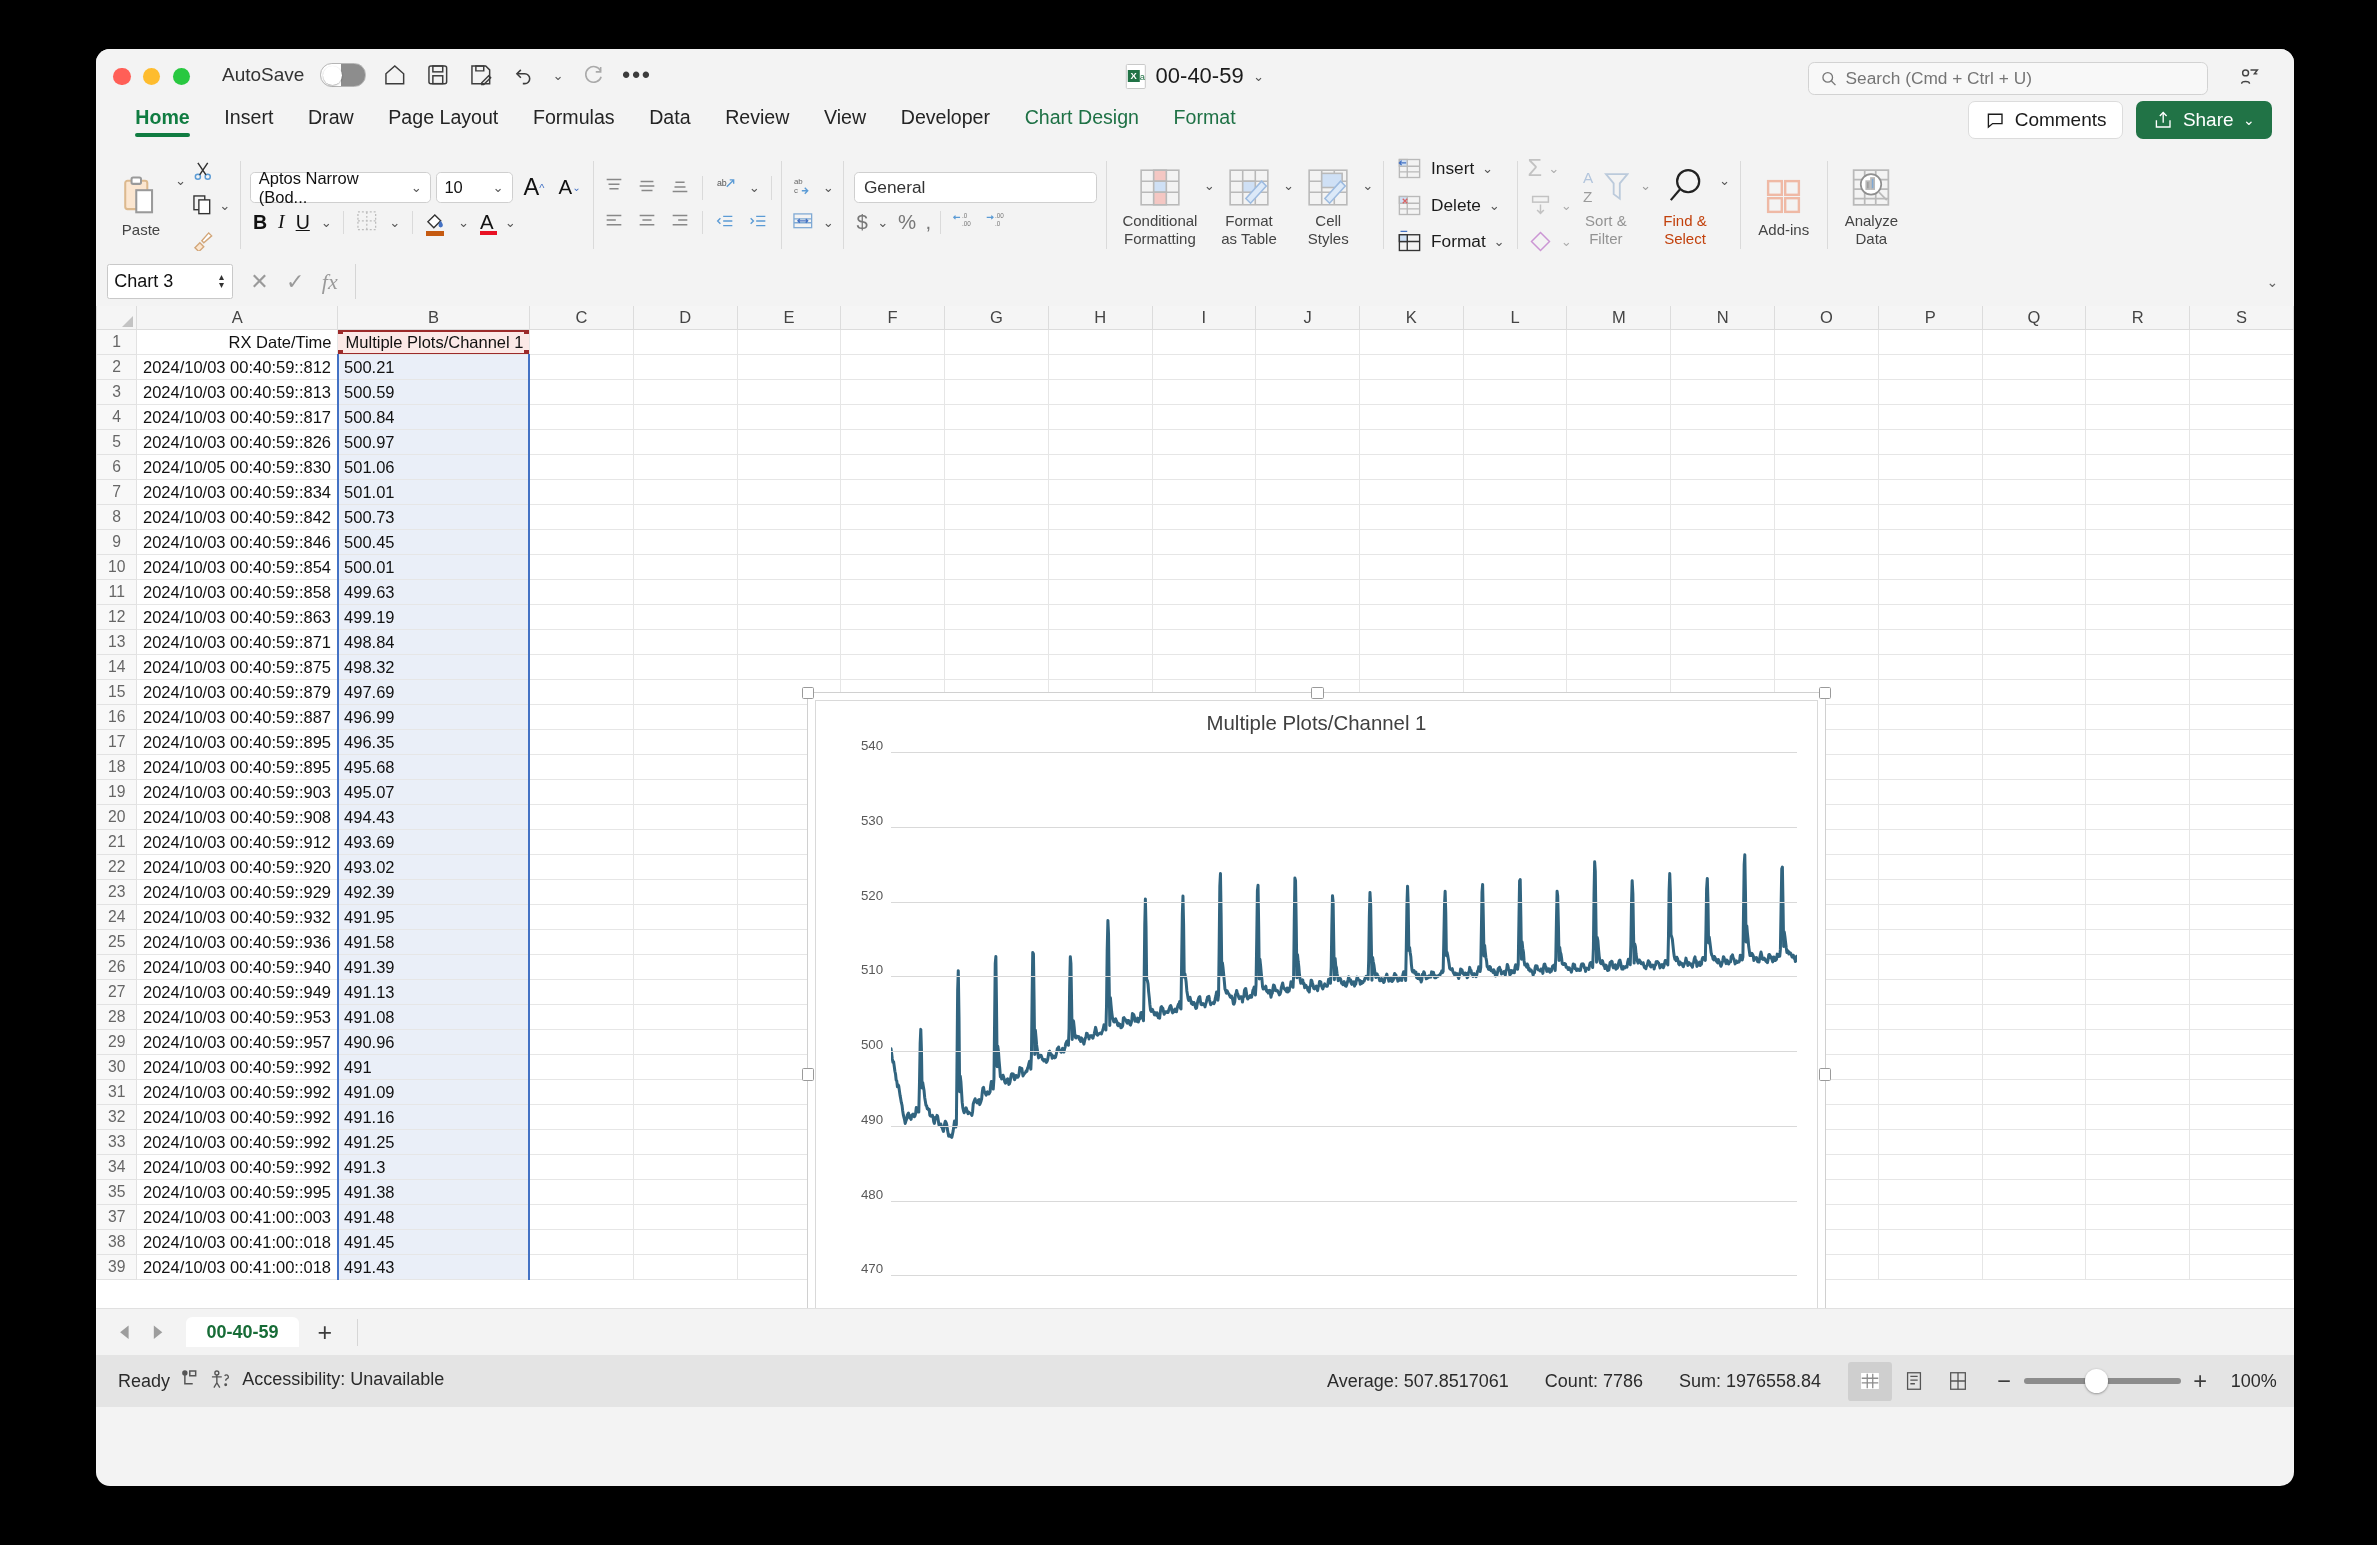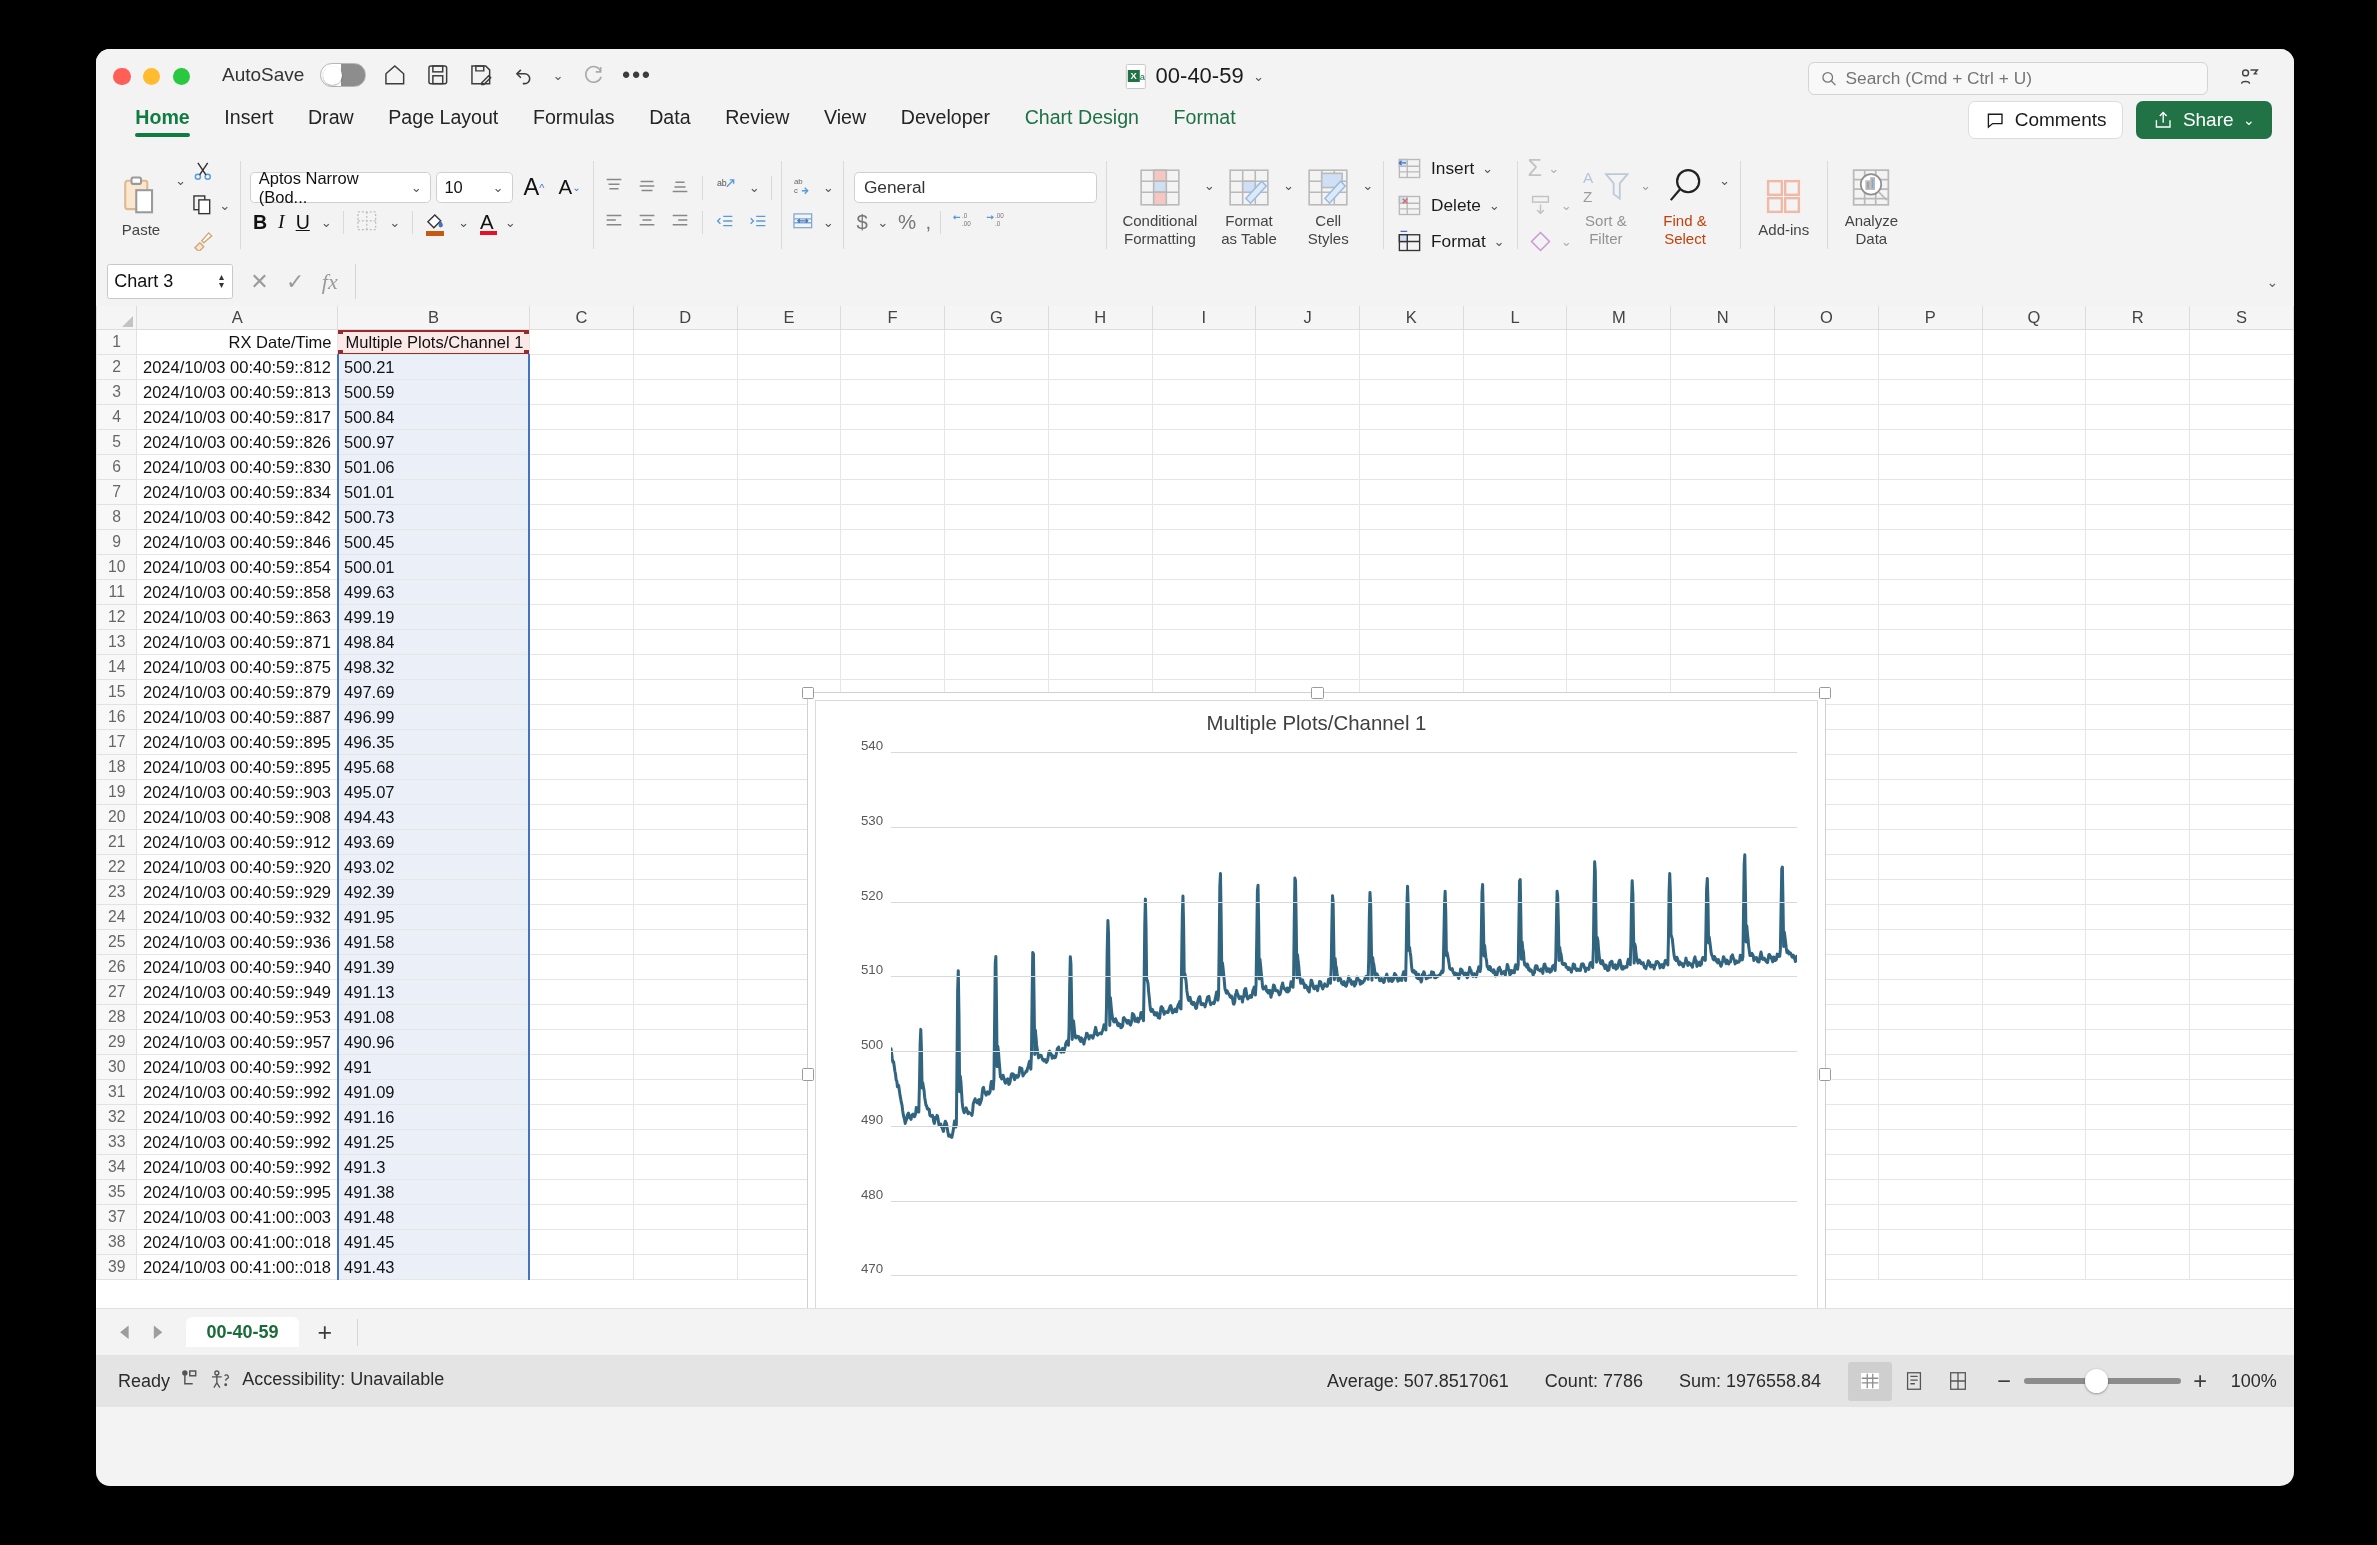--- a/index.html
+++ b/index.html
@@ -760,21 +760,21 @@
             <td class="cell"></td>
             <td class="cell"></td>
             <td class="cell"></td>
             <td class="cell"></td>
             <td class="cell"></td>
             <td class="cell"></td>
             <td class="cell"></td>
           </tr>
           <tr>
             <td class="rowh">6</td>
-            <td class="cell ca">2024/10/03 00:40:59::830</td>
+            <td class="cell ca">2024/10/05 00:40:59::830</td>
             <td class="cell cb b-sel bcol-left bcol-right">501.06</td>
             <td class="cell"></td>
             <td class="cell"></td>
             <td class="cell"></td>
             <td class="cell"></td>
             <td class="cell"></td>
             <td class="cell"></td>
             <td class="cell"></td>
             <td class="cell"></td>
             <td class="cell"></td>

